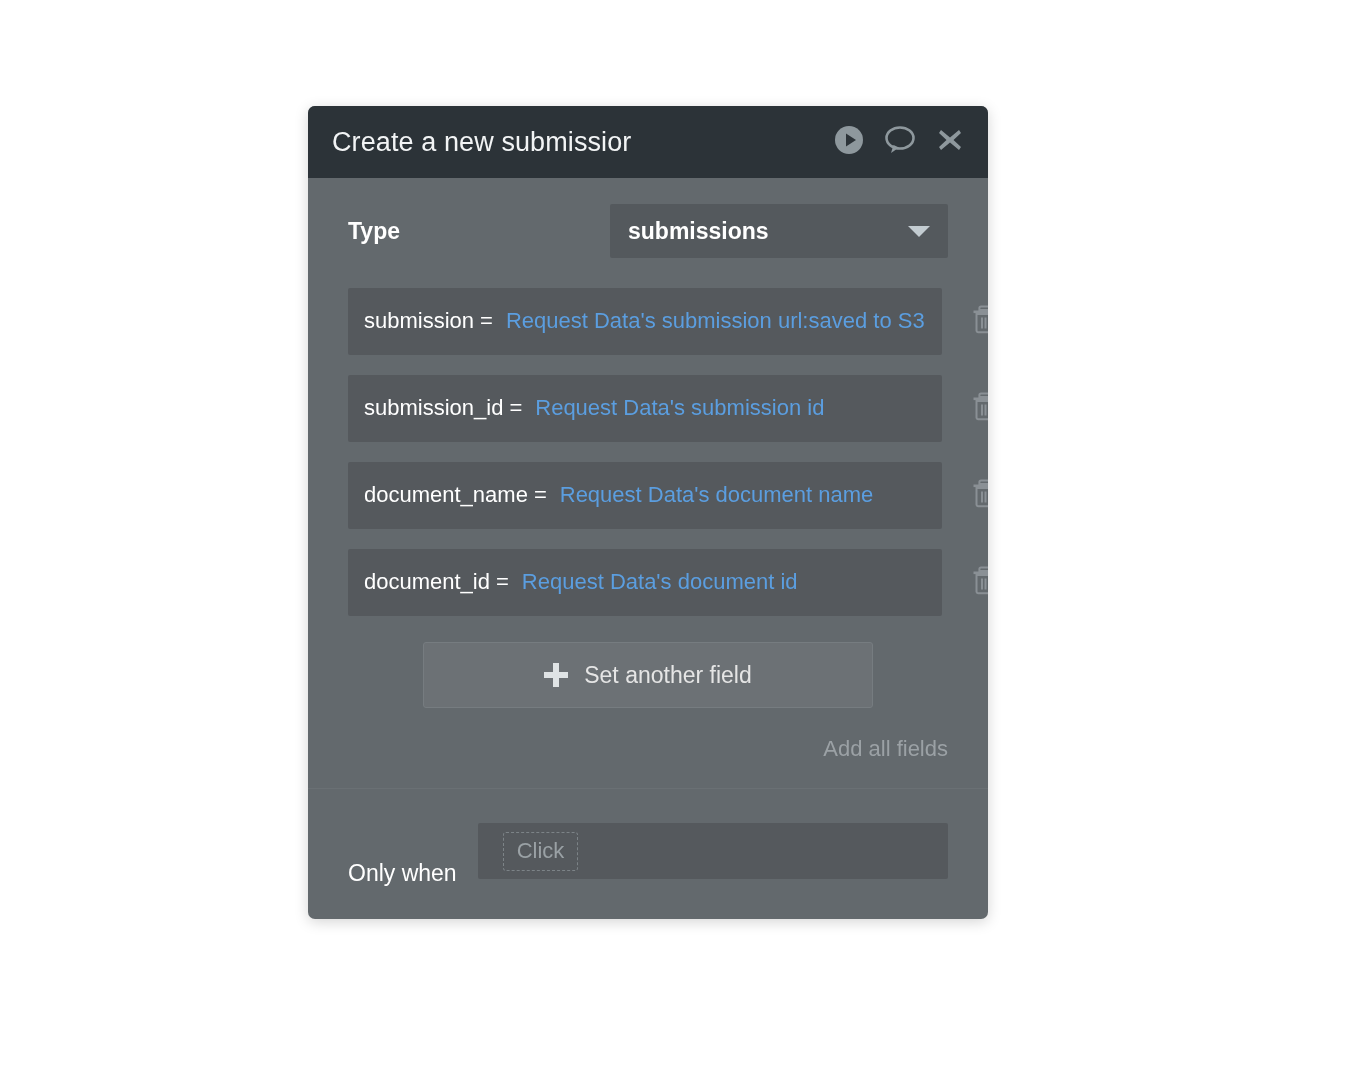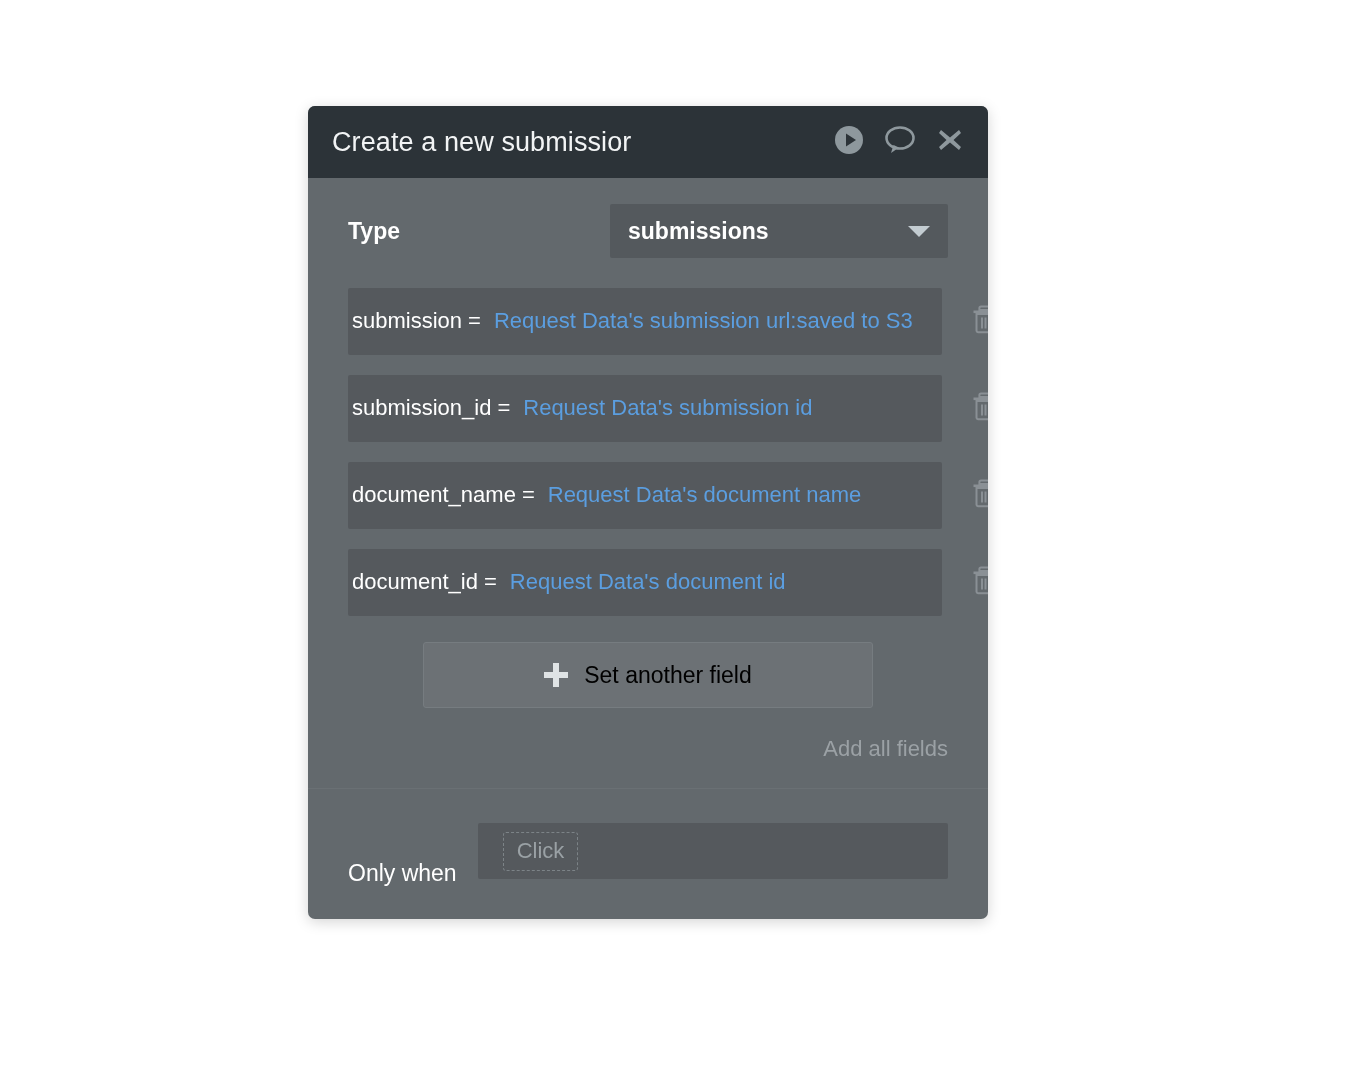--- a/index.html
+++ b/index.html
@@ -110,21 +110,21 @@
     position: relative;
     display: flex;
     align-items: flex-start;
     margin-bottom: 20px;
   }
   .field-box {
     flex: 0 0 594px;
     width: 594px;
     background: #55595d;
     border-radius: 2px;
-    padding: 13px 16px 14px 4px;
+    padding: 13px 16px 14px 16px;
     box-sizing: border-box;
     cursor: pointer;
   }
   .field-text {
     font-size: 22px;
     line-height: 40px;
     color: #ffffff;
     word-break: break-word;
   }
   .field-key {
@@ -149,21 +149,21 @@
 
   
   .add-field-btn {
     display: block;
     width: 450px;
     height: 66px;
     margin: 26px auto 0 auto;
     background: #6c7175;
     border: 1px solid #767c80;
     border-radius: 3px;
-    color: #000000;
+    color: #e5e5e5;
     font-family: "Liberation Sans", sans-serif;
     font-size: 23px;
     cursor: pointer;
     display: flex;
     align-items: center;
     justify-content: center;
     gap: 16px;
     box-sizing: border-box;
   }
   .plus-icon {

